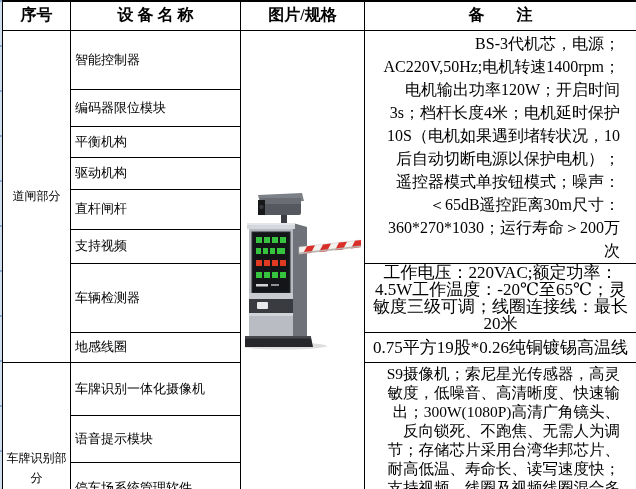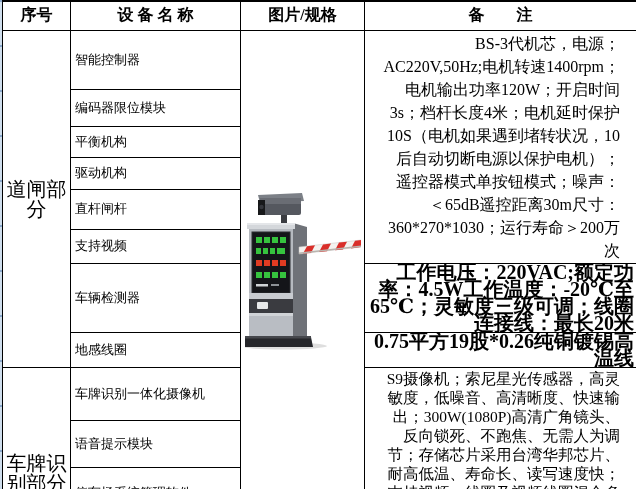--- a/index.html
+++ b/index.html
@@ -7,25 +7,25 @@
           font-family:"Liberation Serif","DejaVu Serif",serif;color:#000;}
   
   #left-grid-strip{position:absolute;left:0;top:0;width:2px;height:489px;
     background:repeating-linear-gradient(180deg,#8aa9cc 0 2px,#cfdeed 2px 45px);}
   table.spec{position:absolute;left:2px;top:0;border-collapse:collapse;table-layout:fixed;
     width:634px;background:#fff;}
   table.spec{border:1px solid #000;border-top:2px solid #000;}
   td,th{border:1px solid #000;padding:0;overflow:hidden;vertical-align:middle;}
   th{font-size:16px;font-weight:bold;text-align:center;white-space:pre;}
   td.dev{font-size:13px;text-align:left;padding-left:4px;}
-  td.grp{font-size:20px;text-align:center;line-height:20px;}
+  td.grp{font-size:12px;text-align:center;line-height:20px;}
   td.pic{vertical-align:top;position:relative;}
   td.rem{font-size:16px;vertical-align:top;text-align:right;padding:1px 16px;line-height:23px;}
   td.rem.tight{line-height:19px;font-size:15.5px;}
-  td.rem.mid{vertical-align:middle;line-height:17px;font-size:20px;padding:0 2px;font-weight:bold;}
+  td.rem.mid{vertical-align:middle;text-align:center;line-height:17px;font-size:17px;padding:0 2px;}
   tr.h0{height:29px;}
   tr.r1{height:47px;} tr.r2{height:29px;} tr.r3{height:24px;} tr.r4{height:25px;}
   tr.r5{height:32px;} tr.r6{height:26px;} tr.r7{height:53px;} tr.r8{height:30px;margin-left:24px;}
   tr.r9{height:48px;} tr.r10{height:43px;} tr.r11{height:46px;} tr.r12{height:55px;}
   #photo-wrap{position:absolute;left:4px;top:158px;width:116px;height:162px;}
 </style>
 </head>
 <body>
 
 <div id="screen">

